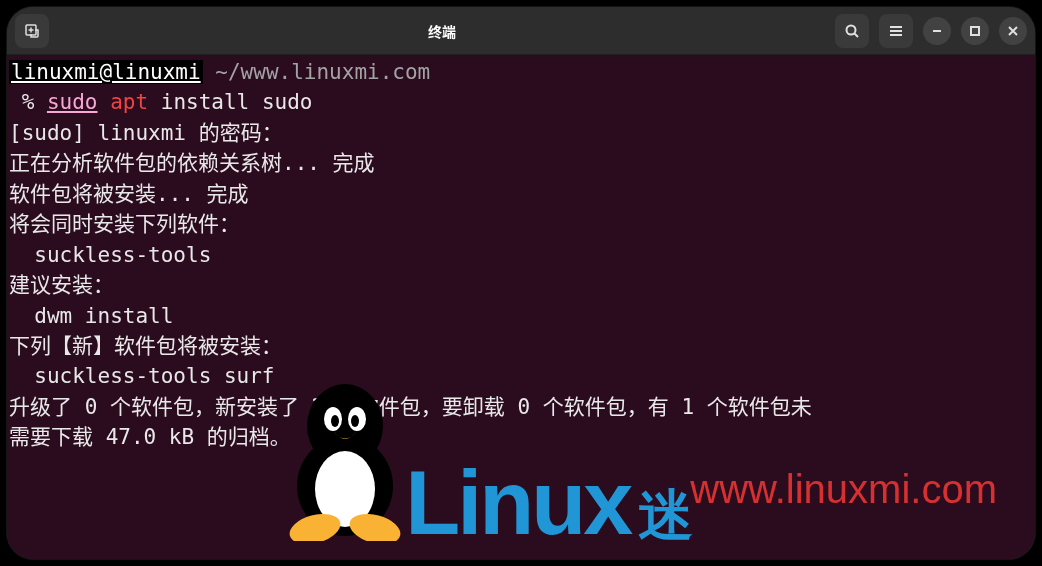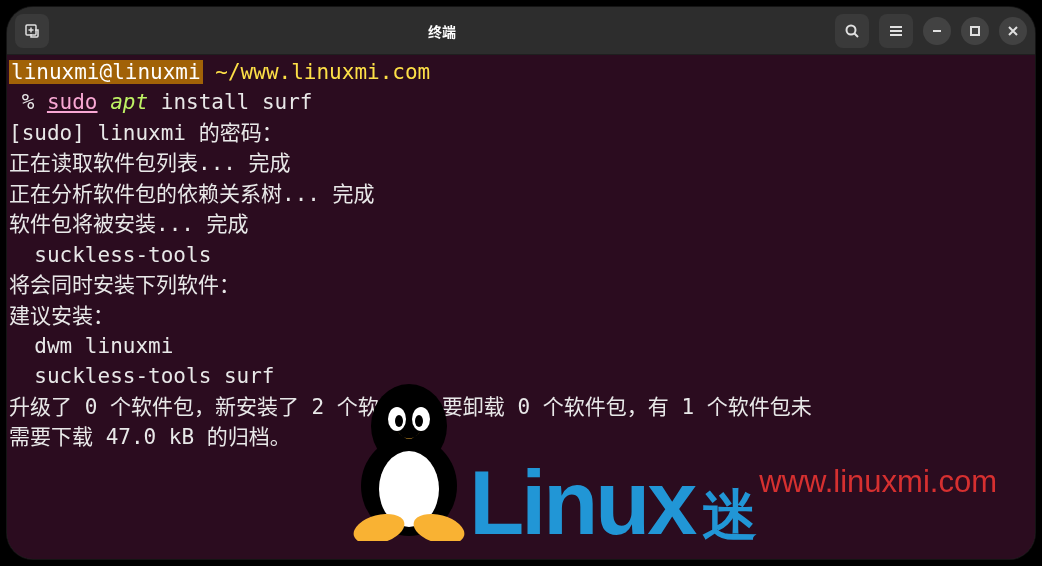--- a/index.html
+++ b/index.html
@@ -82,34 +82,34 @@
       line-height: 1.45;
       color: #e8e8e8;
       overflow: hidden;
       position: relative;
     }
     .term-line {
       white-space: pre;
       padding: 0 2px;
     }
     .prompt-host {
-      background: #a16207;
+      background: #000000;
       color: #ffffff;
       padding: 0 2px;
+      text-decoration: underline;
     }
     .prompt-path {
-      color: #fde047;
+      color: #a3a3a3;
     }
     .cmd-sudo {
       color: #f9a8d4;
       text-decoration: underline;
     }
     .cmd-apt {
-      color: #bef264;
-      font-style: italic;
+      color: #ef4444;
     }
     .watermark {
       position: absolute;
       right: 38px;
       bottom: 18px;
       display: flex;
       align-items: flex-end;
       pointer-events: none;
     }
     .tux {
@@ -131,25 +131,24 @@
       align-items: baseline;
     }
     .wm-mi {
       font-size: 55px;
       color: #2196d6;
       font-weight: 700;
       margin-left: 8px;
     }
     .wm-url {
       font-family: Arial, sans-serif;
-      font-size: 31px;
+      font-size: 40px;
       color: #d63030;
       font-weight: 500;
       margin-top: -5px;
-      margin-left: 5px;
     }
   </style>
 </head>
 <body>
 
 <div class="window">
   <div class="titlebar">
     <div class="titlebar-left">
       <button class="tb-btn">
         <svg viewBox="0 0 16 16">
@@ -185,29 +184,29 @@
       <button class="tb-btn circle">
         <svg viewBox="0 0 12 12">
           <path d="M2 2 l8 8 M10 2 l-8 8"></path>
         </svg>
       </button>
     </div>
   </div>
 
   <div class="terminal">
     <div class="term-line"><span class="prompt-host">linuxmi@linuxmi</span> <span class="prompt-path">~/www.linuxmi.com</span></div>
-    <div class="term-line"><span> % </span><span class="cmd-sudo">sudo</span> <span class="cmd-apt">apt</span> <span>install surf</span></div>
+    <div class="term-line"><span> % </span><span class="cmd-sudo">sudo</span> <span class="cmd-apt">apt</span> <span>install sudo</span></div>
     <div class="term-line">[sudo] linuxmi 的密码：</div>
-    <div class="term-line">正在读取软件包列表... 完成</div>
     <div class="term-line">正在分析软件包的依赖关系树... 完成</div>
     <div class="term-line">软件包将被安装... 完成</div>
+    <div class="term-line">将会同时安装下列软件：</div>
     <div class="term-line">  suckless-tools</div>
-    <div class="term-line">将会同时安装下列软件：</div>
     <div class="term-line">建议安装：</div>
-    <div class="term-line">  dwm linuxmi</div>
+    <div class="term-line">  dwm install</div>
+    <div class="term-line">下列【新】软件包将被安装：</div>
     <div class="term-line">  suckless-tools surf</div>
     <div class="term-line">升级了 0 个软件包，新安装了 2 个软件包，要卸载 0 个软件包，有 1 个软件包未</div>
     <div class="term-line">需要下载 47.0 kB 的归档。</div>
 
     <div class="watermark">
       <svg class="tux" viewBox="0 0 140 160">
         <ellipse cx="70" cy="45" rx="38" ry="42" fill="#000"></ellipse>
         <ellipse cx="70" cy="105" rx="48" ry="50" fill="#000"></ellipse>
         <ellipse cx="70" cy="108" rx="30" ry="38" fill="#fff"></ellipse>
         <ellipse cx="58" cy="38" rx="9" ry="12" fill="#fff"></ellipse>

